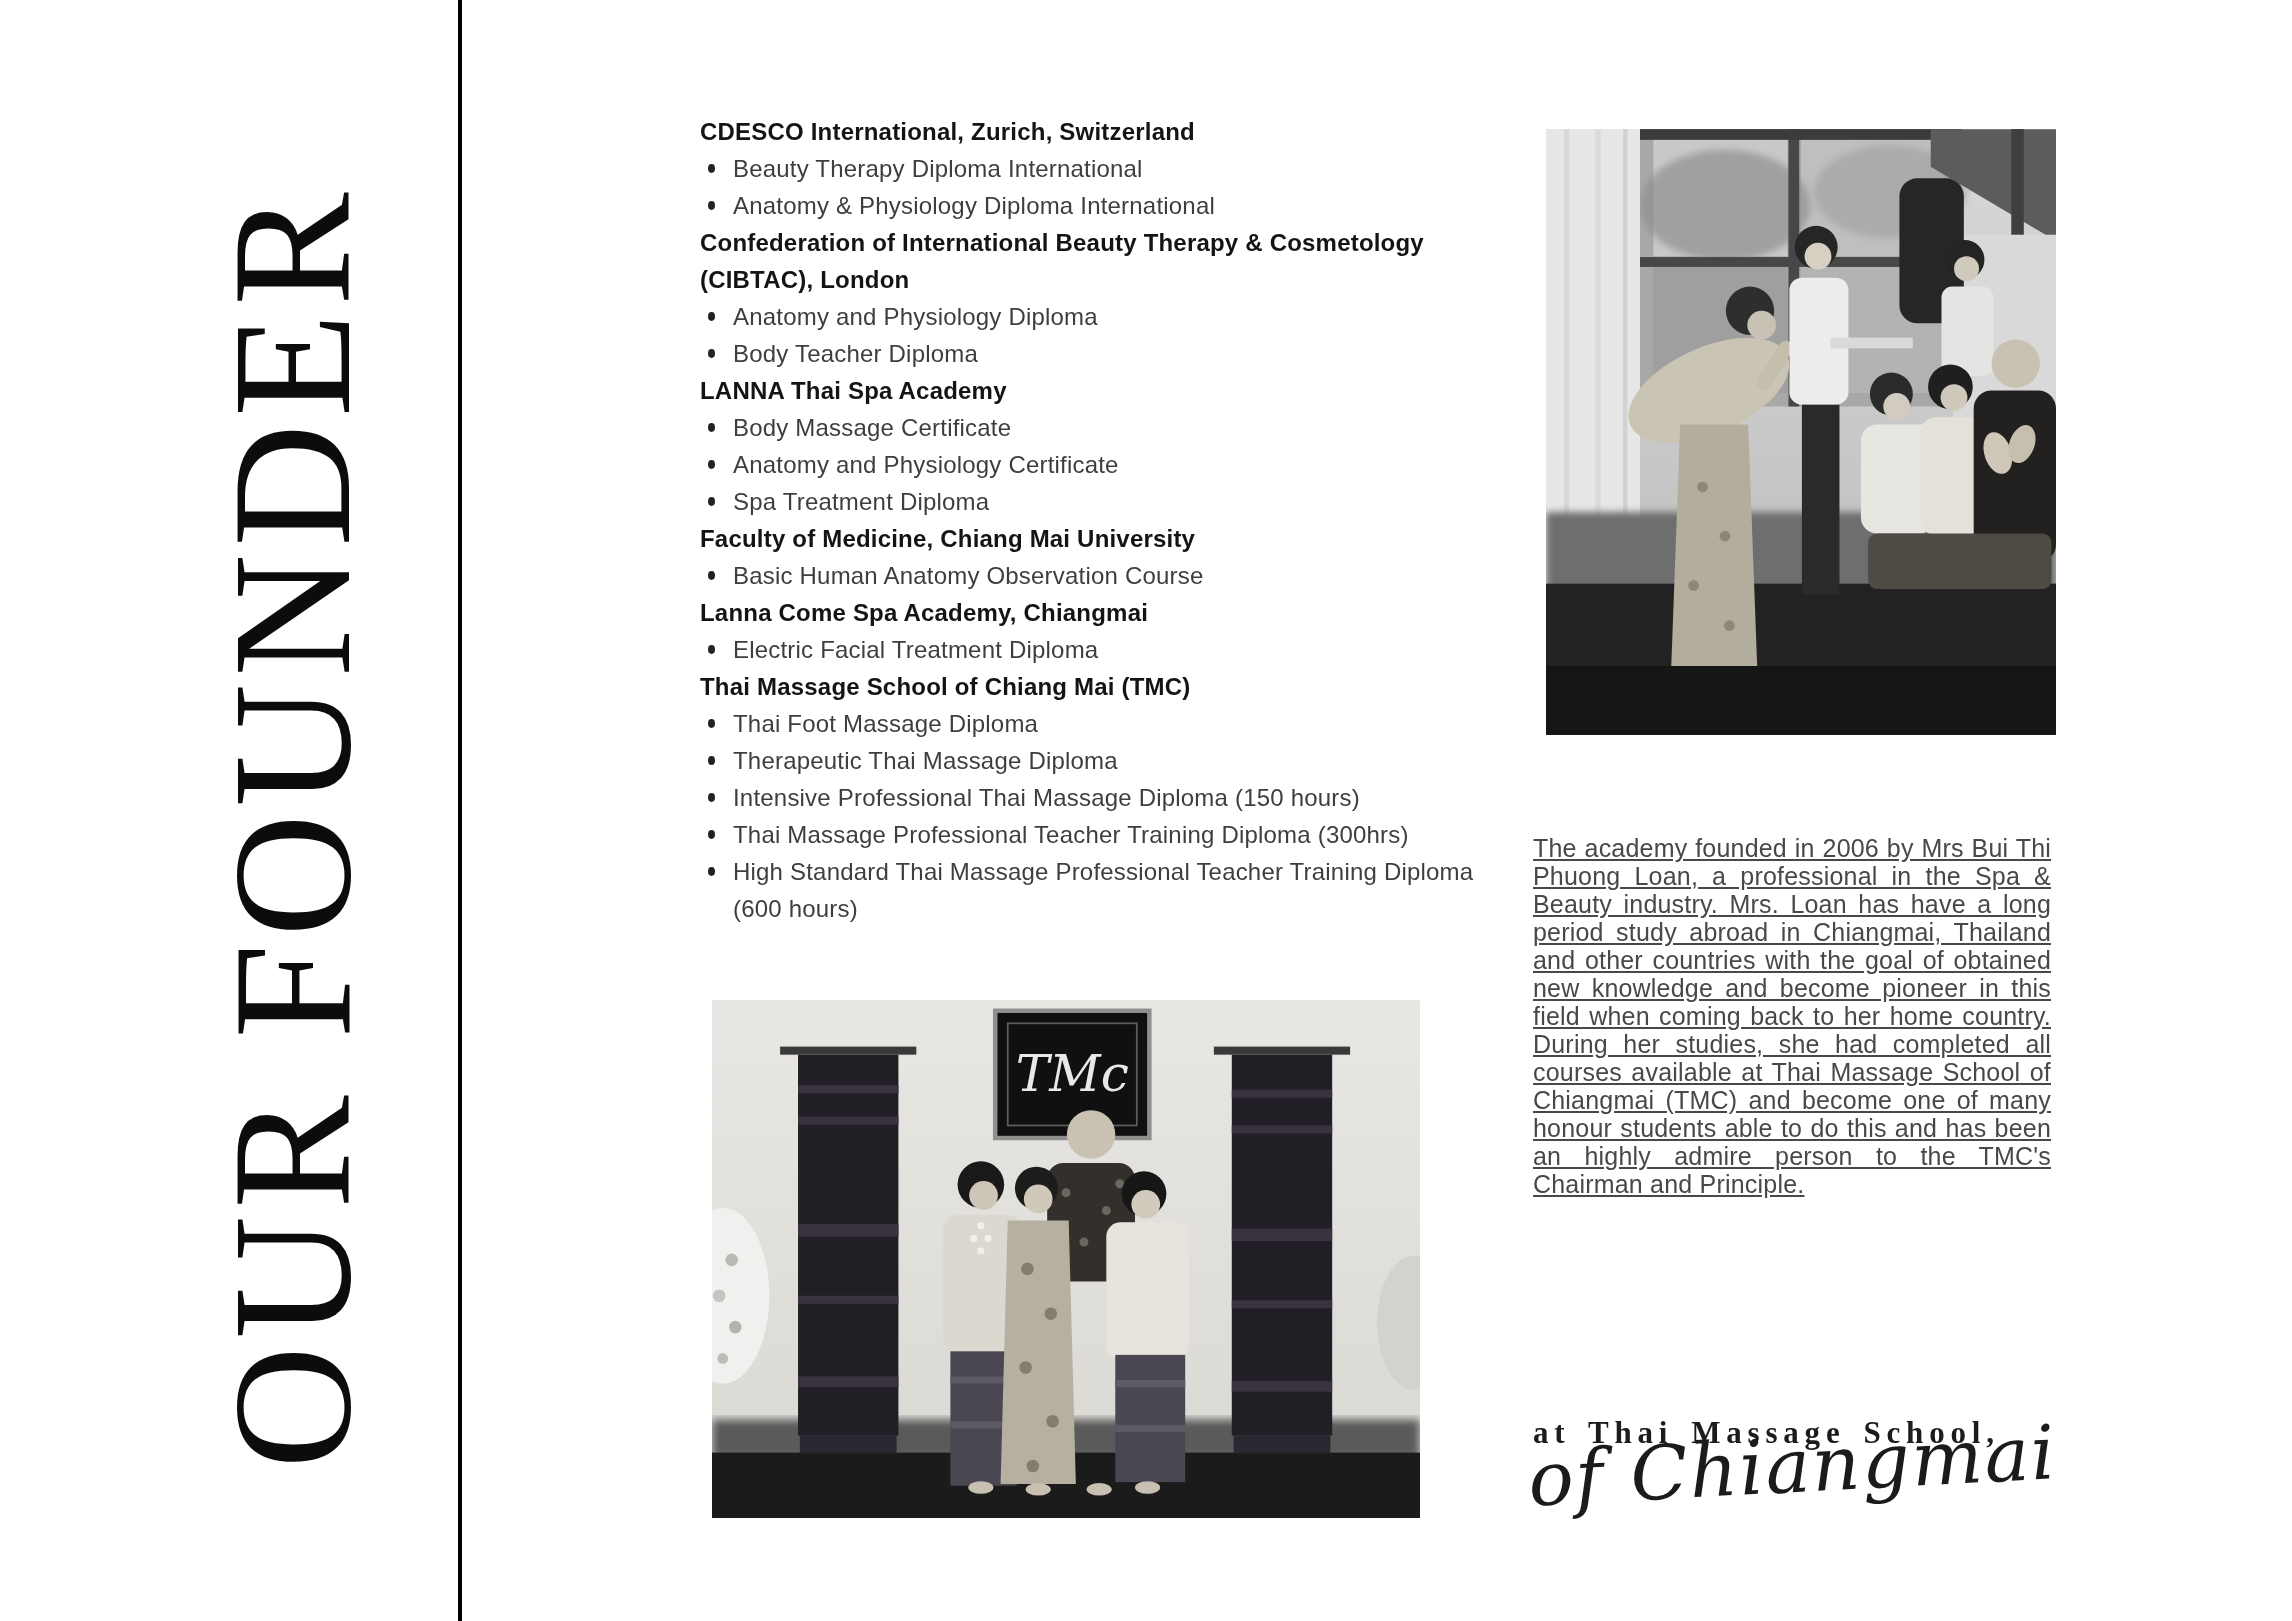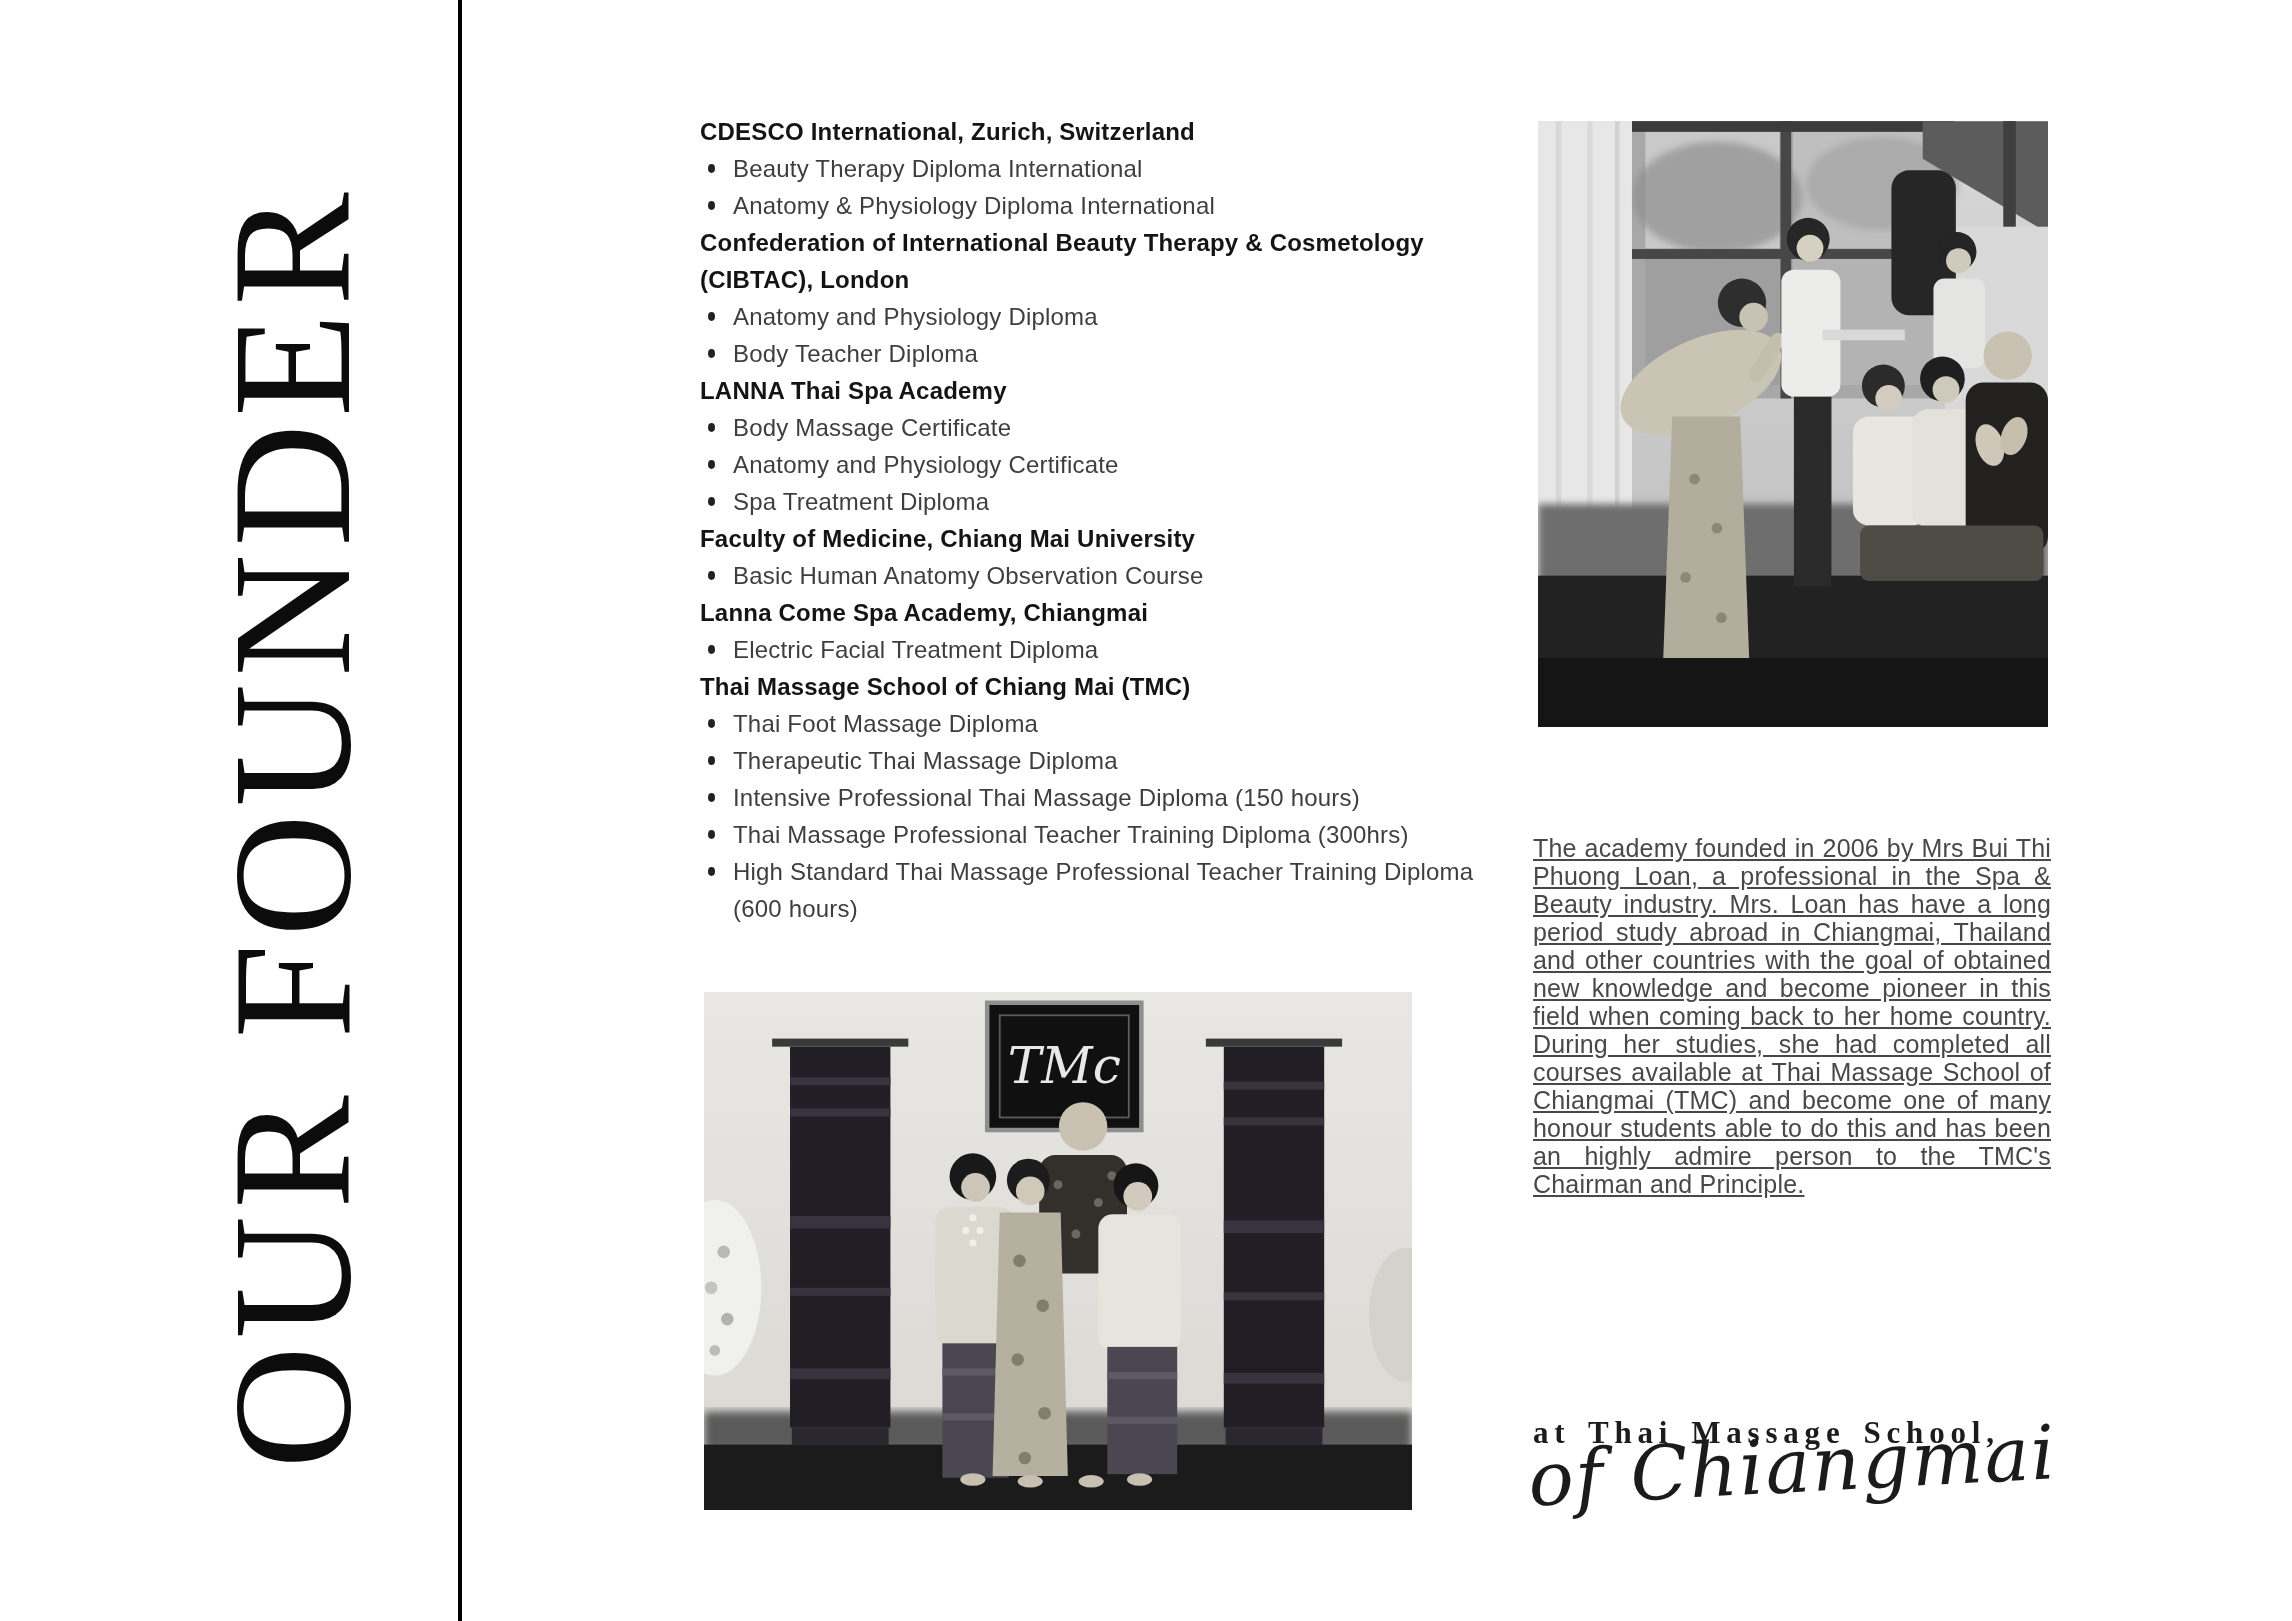--- a/index.html
+++ b/index.html
@@ -62,21 +62,21 @@
   .credentials li::before{
     content:"";
     position:absolute;
     left:8px;top:14.3px;
     width:7.2px;height:9px;
     border-radius:50%;
     background:#222222;
   }
 
   
-  .photo{position:absolute;margin:0;padding:4px;}
+  .photo{position:absolute;margin:8px;padding:4px;}
   .photo svg{display:block;}
   .ceremony-photo{left:1534px;top:117px;width:510px;height:606px;}
   .group-photo{left:700px;top:988px;width:708px;height:518px;}
 
   
   .about-paragraph{
     position:absolute;
     left:1533px;top:809px;
     width:518px;
     font-size:25px;

